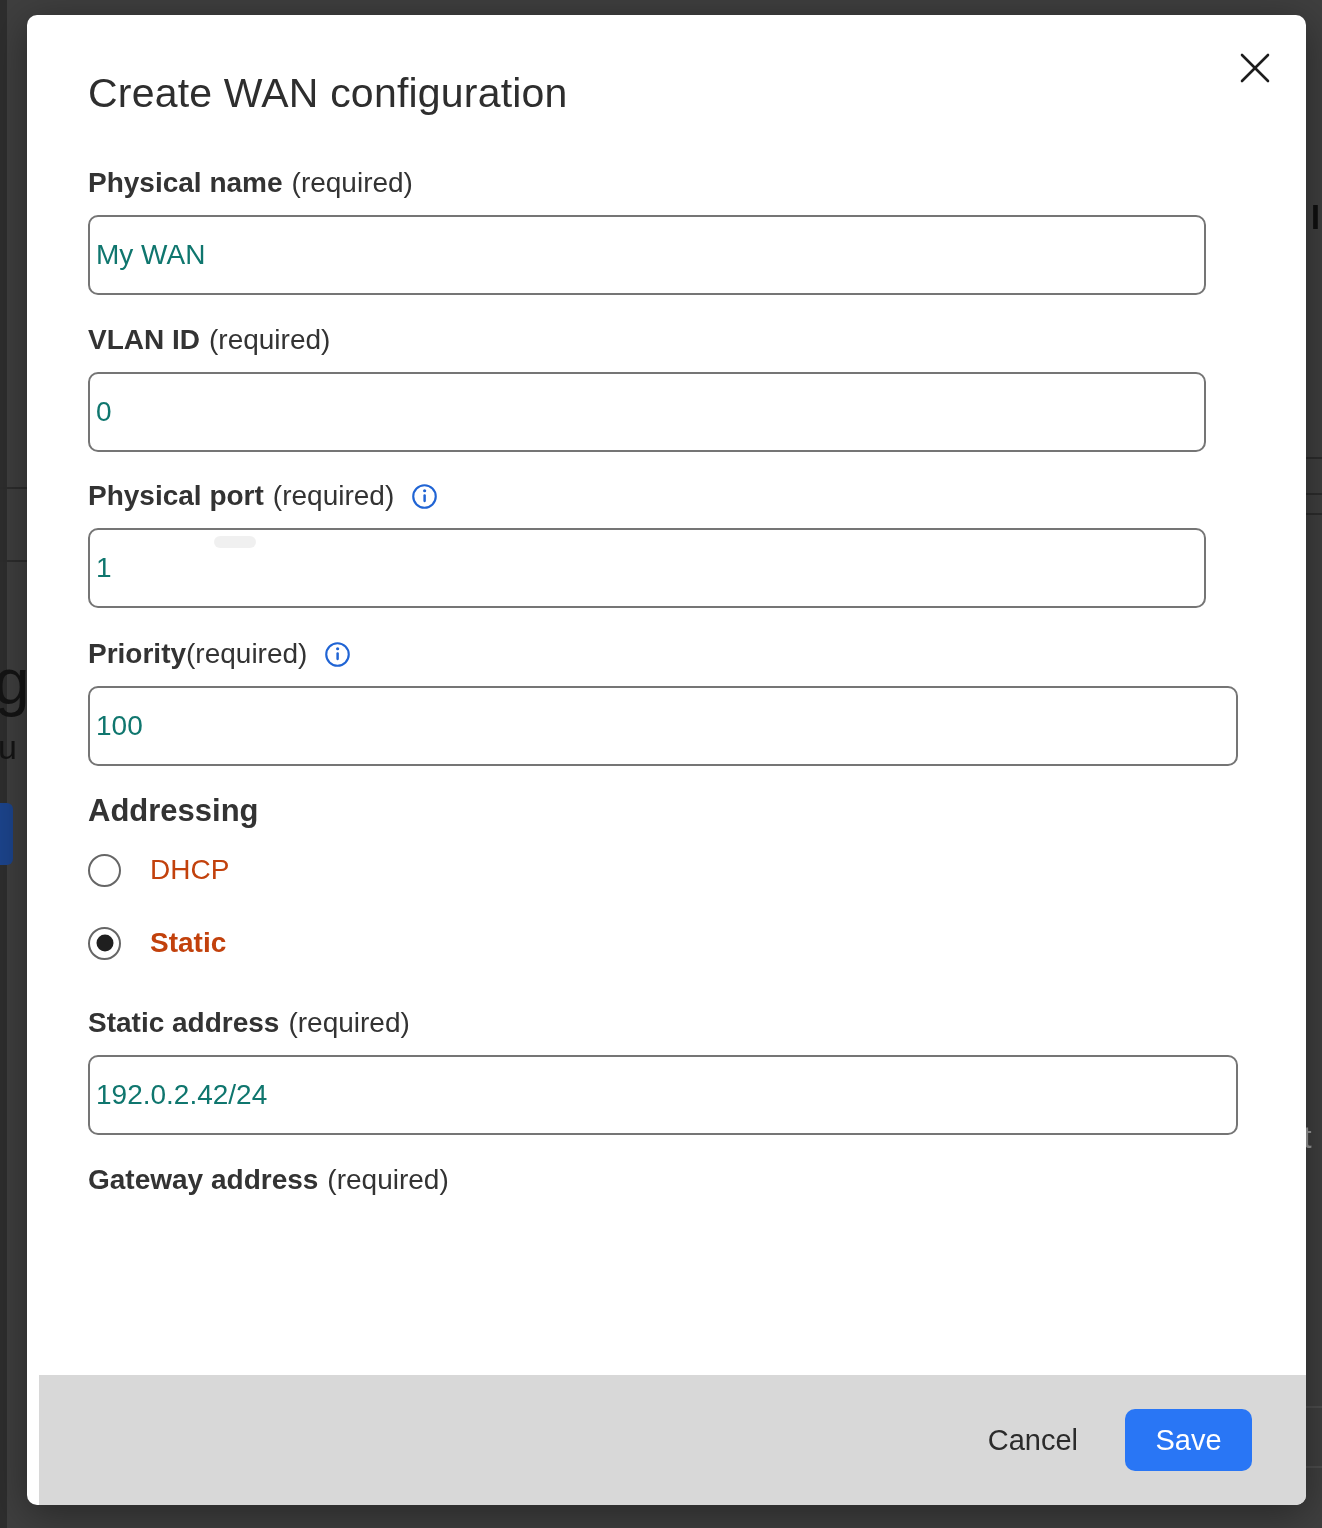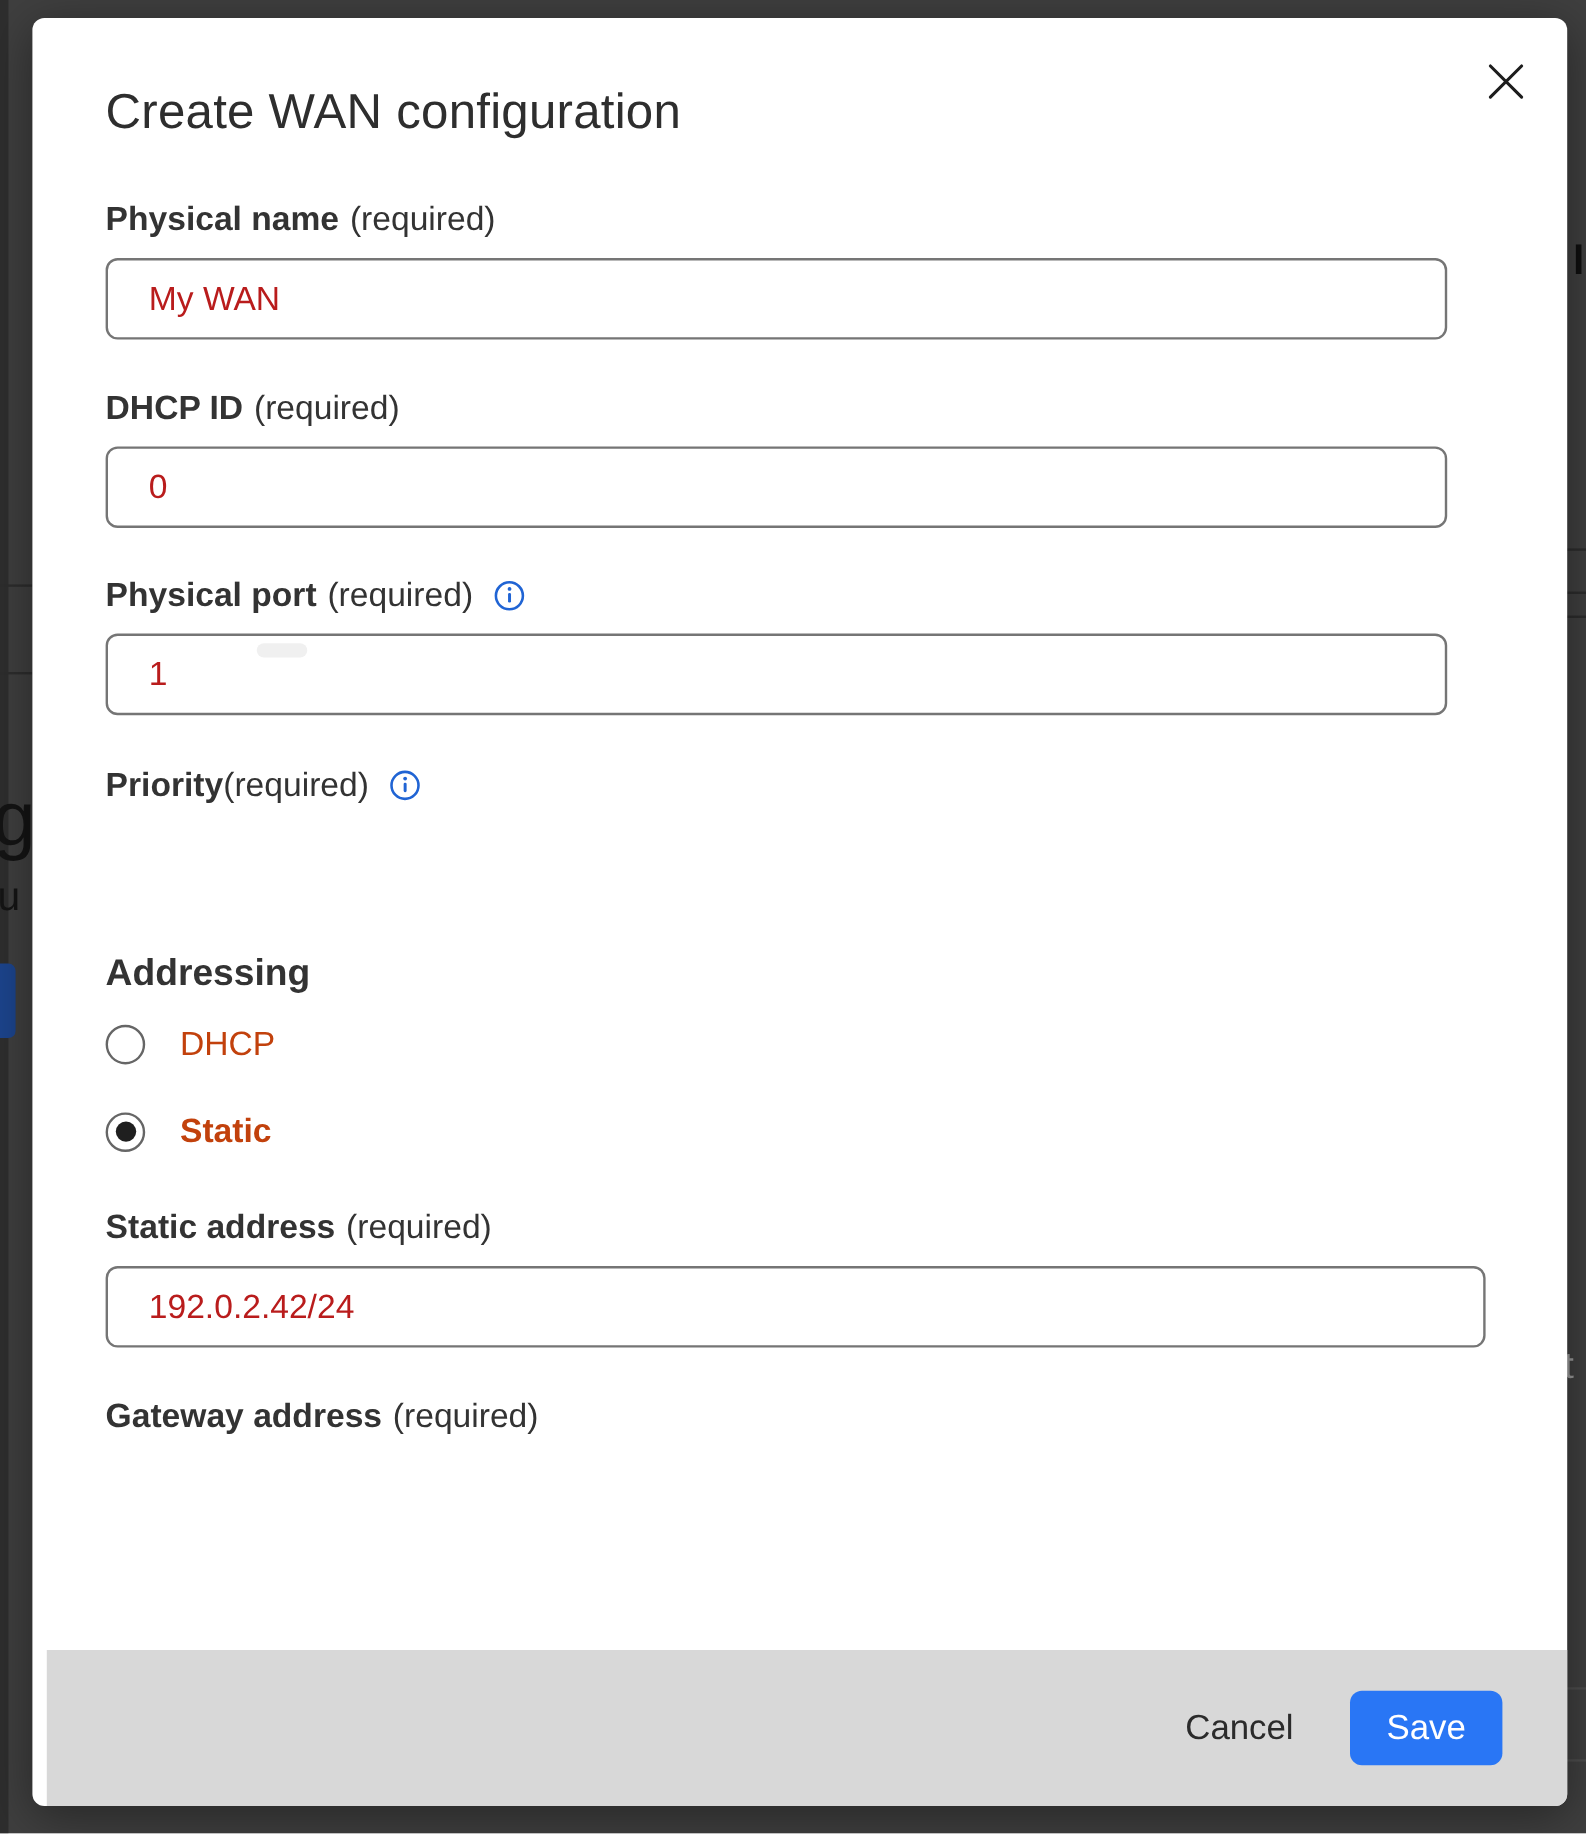--- a/index.html
+++ b/index.html
@@ -53,23 +53,23 @@
   .field-label {
     display:flex; align-items:center; line-height:34px; height:34px;
     margin-bottom:15px; font-size:28px; color:#333333;
   }
   .lbl-bold { font-weight:700; }
   .lbl-req  { font-weight:400; margin-left:9px; }
   .no-gap .lbl-req { margin-left:0; }
   .info-icon { margin-left:17px; display:inline-flex; align-items:center; }
 
   .text-input {
-    display:block; height:68px; border:2px solid #757575; border-radius:10px;
+    display:block; height:80px; border:2px solid #757575; border-radius:10px;
     background:#fff; font-family:"Liberation Sans", sans-serif;
-    font-size:28px; color:#b91c1c; padding:0 0 0 34px; outline:none;
+    font-size:28px; color:#0f766e; padding:0 0 0 6px; outline:none;
   }
   .w-narrow { width:1118px; }
   .w-wide   { width:1150px; }
   .focused {
     border:2px solid #2D6FF2;
     outline:2px solid #2D6FF2; outline-offset:3px;
   }
   .gateway-wrap { position:relative; }
   .caret {
     position:absolute; left:224px; top:17px; width:2px; height:35px;
@@ -148,21 +148,21 @@
     <div class="field-group g1">
       <div class="field-label">
         <span class="lbl-bold">Physical name</span>
         <span class="lbl-req">(required)</span>
       </div>
       <input class="text-input w-narrow" type="text" value="My WAN" style="">
     </div>
 
     <div class="field-group g2">
       <div class="field-label">
-        <span class="lbl-bold">DHCP ID</span>
+        <span class="lbl-bold">VLAN ID</span>
         <span class="lbl-req">(required)</span>
       </div>
       <input class="text-input w-narrow" type="text" value="0" style="">
     </div>
 
     <div class="field-group g3">
       <div class="field-label">
         <span class="lbl-bold">Physical port</span>
         <span class="lbl-req">(required)</span>
         <span class="info-icon">
@@ -184,20 +184,21 @@
         <span class="lbl-bold">Priority</span>
         <span class="lbl-req">(required)</span>
         <span class="info-icon">
           <svg width="27" height="27" viewBox="0 0 24 24">
             <circle cx="12" cy="12" r="10" fill="none" stroke="#2064D4" stroke-width="1.9"></circle>
             <rect x="11" y="10" width="2.2" height="7" rx="1" fill="#2064D4"></rect>
             <circle cx="12.1" cy="6.9" r="1.4" fill="#2064D4"></circle>
           </svg>
         </span>
       </div>
+      <input class="text-input w-wide" type="text" value="100" style="">
     </div>
 
     <div class="section-header">Addressing</div>
 
     <div class="radio-row r1">
       <span class="radio-circle"></span>
       <span class="radio-label">DHCP</span>
     </div>
     <div class="radio-row r2 selected">
       <span class="radio-circle"></span>

